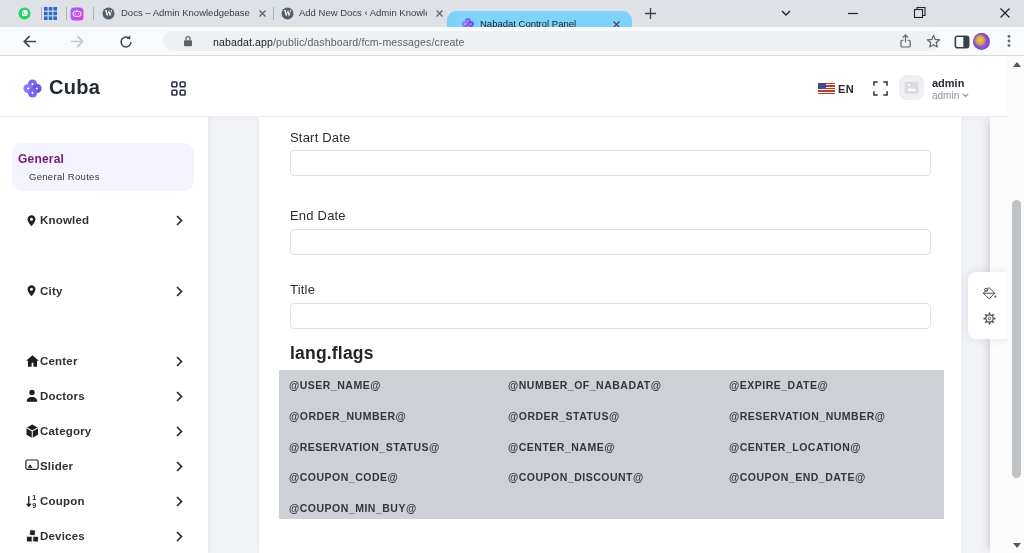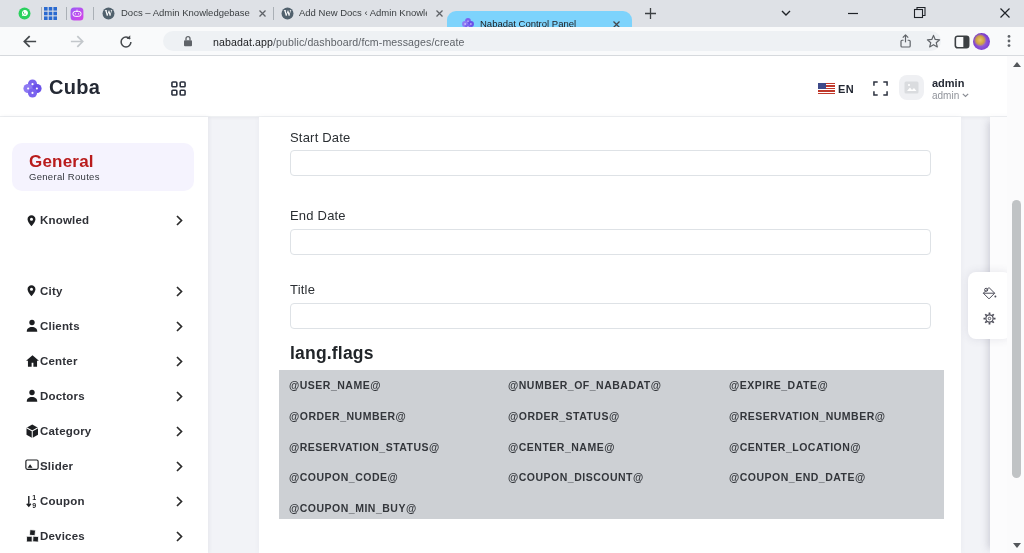--- a/index.html
+++ b/index.html
@@ -16,21 +16,21 @@
 
 #toolbar{position:absolute;left:0;top:27px;width:1024px;height:29px;background:#f9fafb;border-bottom:1px solid #d8dbdf}
 #omni{position:absolute;left:163px;top:4px;width:778px;height:20px;border-radius:10px;background:#eef1f4}
 #urltext{position:absolute;left:42px;top:4px;font-size:10.6px;color:#202124;white-space:nowrap;letter-spacing:.1px}
 #urltext span{color:#5f6368}
 
 #page{position:absolute;left:0;top:56px;width:1024px;height:497px;background:#f2f3f7}
 #pgheader{position:absolute;left:0;top:0;width:1008px;height:61px;background:#fff;box-shadow:0 1px 3px rgba(60,60,80,.06);border-bottom:1px solid #eef0f2}
 #sidebar{position:absolute;left:0;top:61px;width:208px;height:436px;background:#fff;box-shadow:1px 0 4px rgba(60,60,80,.07)}
 #genbox{position:absolute;left:12px;top:26px;width:182px;height:48px;background:#f5f3fe;border-radius:10px}
-#genbox b{position:absolute;left:17px;top:9px;font-size:17px;color:#b91c1c;letter-spacing:.2px}
+#genbox b{position:absolute;left:6px;top:9px;font-size:12px;color:#701a75;letter-spacing:.2px}
 #genbox i{position:absolute;left:17px;top:28px;font-size:9.5px;font-style:normal;color:#33373d;letter-spacing:.3px}
 .mi{position:absolute;left:0;width:208px;height:35px}
 .mi svg{position:absolute;left:25px;top:50%;margin-top:-7px}
 .mi .lb{position:absolute;left:40px;top:50%;margin-top:-6.5px;font-size:11.5px;font-weight:bold;color:#2f3137;letter-spacing:.2px}
 .mi .ch{position:absolute;left:auto;right:25px;top:50%;margin-top:-5.5px}
 #whitestrip{position:absolute;left:990px;top:61px;width:34px;height:436px;background:#fcfcfd;box-shadow:-6px 0 7px -4px rgba(100,100,125,.25)}
 #card{position:absolute;left:259px;top:61px;width:702px;height:436px;background:#fff;overflow:hidden;box-shadow:0 0 6px rgba(80,80,110,.05)}
 .flabel{position:absolute;left:31px;font-size:13px;color:#2b2f33;letter-spacing:.2px}
 .finput{position:absolute;left:31px;width:641px;height:26px;background:#fff;border:1px solid #dee2e6;border-radius:4px}
 #langflags{position:absolute;left:31px;top:226px;font-size:17.5px;font-weight:bold;color:#212529;letter-spacing:.2px}
@@ -247,30 +247,20 @@
     <span class="lb">Knowled</span>
     <svg class="ch" width="7" height="11" viewBox="0 0 7 11">
           <path d="M1 1l4.5 4.5L1 10" fill="none" stroke="#2b2b2b" stroke-width="1.7"></path>
         </svg>
   </div>
   <div class="mi" style="top:156.5px">
     <svg width="13" height="14" viewBox="0 0 24 24">
           <path fill-rule="evenodd" d="M12 1.5c4 0 7.3 3.2 7.3 7.2 0 5.1-7.3 12.9-7.3 12.9S4.7 13.8 4.7 8.7c0-4 3.3-7.2 7.3-7.2zm0 4.5a2.8 2.8 0 1 0 0 5.6 2.8 2.8 0 0 0 0-5.6z" fill="#1c1e21"></path>
         </svg>
     <span class="lb">City</span>
-    <svg class="ch" width="7" height="11" viewBox="0 0 7 11">
-          <path d="M1 1l4.5 4.5L1 10" fill="none" stroke="#2b2b2b" stroke-width="1.7"></path>
-        </svg>
-  </div>
-  <div class="mi" style="top:191.5px">
-    <svg width="14" height="14" viewBox="0 0 24 24">
-          <circle cx="12" cy="6" r="4.6" fill="#1c1e21"></circle>
-          <path d="M3 21.5c0-4.8 3.8-7.6 9-7.6s9 2.8 9 7.6v.5H3z" fill="#1c1e21"></path>
-        </svg>
-    <span class="lb">Clients</span>
     <svg class="ch" width="7" height="11" viewBox="0 0 7 11">
           <path d="M1 1l4.5 4.5L1 10" fill="none" stroke="#2b2b2b" stroke-width="1.7"></path>
         </svg>
   </div>
   <div class="mi" style="top:226.5px">
     <svg width="15" height="14" viewBox="0 0 24 24">
           <path d="M12 2L1 11.5h3.2V22h6.3v-6.8h3V22h6.3V11.5H23z" fill="#1c1e21"></path>
         </svg>
     <span class="lb">Center</span>
     <svg class="ch" width="7" height="11" viewBox="0 0 7 11">

